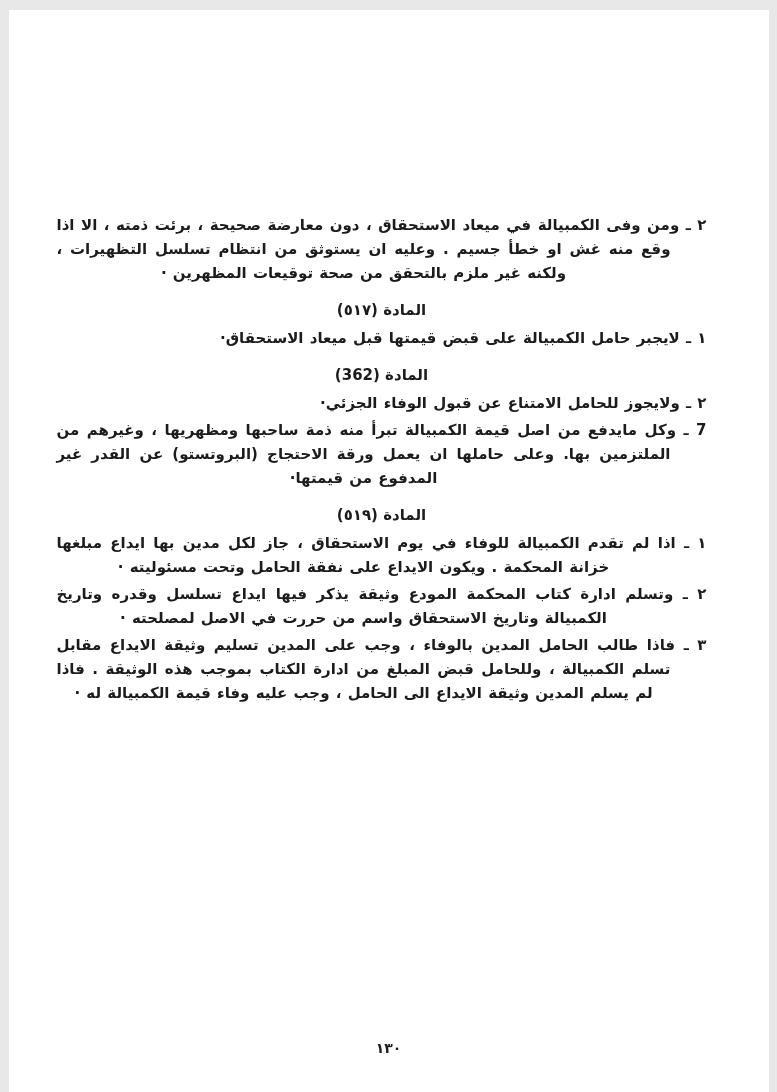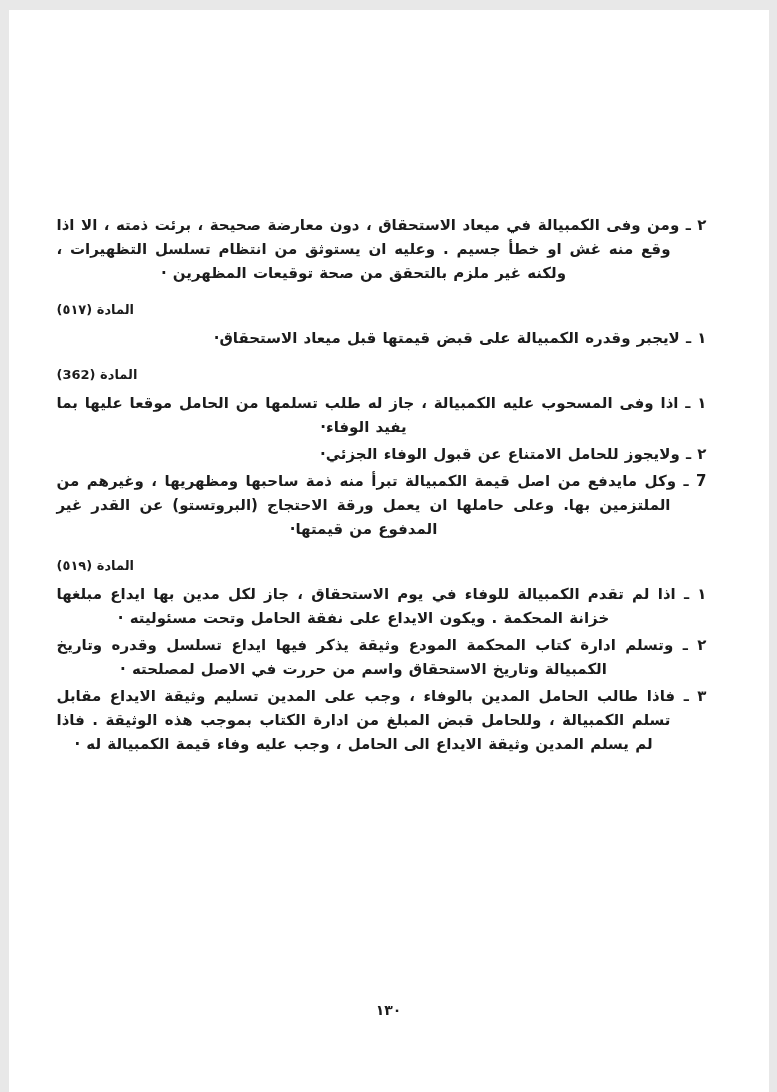--- a/index.html
+++ b/index.html
@@ -21,23 +21,23 @@
     position: absolute;
     top: 203px;
     right: 62px;
     width: 650px;
     direction: rtl;
     font-size: 15px;
     font-weight: 700;
     line-height: 24px;
   }
   .article-heading {
-    text-align: left;
+    text-align: center;
     margin: 13px 0 4px 0;
-    font-size: 13px;
+    font-size: 15px;
     letter-spacing: 0.5px;
   }
   .clause {
     margin: 0 0 3px 0;
     text-align: justify;
     padding-right: 36px;
     text-indent: -36px;
     word-spacing: 1px;
   }
   .clause.center-last {
@@ -51,21 +51,21 @@
     white-space: nowrap;
   }
   .intro-block {
     margin-bottom: 10px;
   }
   .article-block {
     margin: 0;
   }
   .page-number {
     position: absolute;
-    top: 992px;
+    top: 1030px;
     left: 0;
     width: 100%;
     text-align: center;
     direction: rtl;
     font-size: 14px;
     font-weight: 700;
     letter-spacing: 2px;
   }
 </style>
 </head>
@@ -74,26 +74,25 @@
 <div class="page">
 
   <div class="text-column">
 
     <div class="intro-block">
       <p class="clause center-last"><span class="num">٢ ـ</span> <span>ومن وفى الكمبيالة في ميعاد الاستحقاق ، دون معارضة صحيحة ، برئت ذمته ، الا اذا وقع منه غش او خطأ جسيم . وعليه ان يستوثق من انتظام تسلسل التظهيرات ، ولكنه غير ملزم بالتحقق من صحة توقيعات المظهرين ·</span></p>
     </div>
 
     <div class="article-block">
       <h2 class="article-heading">المادة (٥١٧)</h2>
-      <p class="clause one-line"><span class="num">١ ـ</span> <span>لايجبر وقدره الكمبيالة على قبض قيمتها قبل ميعاد الاستحقاق·</span></p>
+      <p class="clause one-line"><span class="num">١ ـ</span> <span>لايجبر حامل الكمبيالة على قبض قيمتها قبل ميعاد الاستحقاق·</span></p>
     </div>
 
     <div class="article-block">
       <h2 class="article-heading">المادة (362)</h2>
-      <p class="clause center-last"><span class="num">١ ـ</span> <span>اذا وفى المسحوب عليه الكمبيالة ، جاز له طلب تسلمها من الحامل موقعا عليها بما يفيد الوفاء·</span></p>
       <p class="clause one-line"><span class="num">٢ ـ</span> <span>ولايجوز للحامل الامتناع عن قبول الوفاء الجزئي·</span></p>
       <p class="clause center-last"><span class="num">7 ـ</span> <span>وكل مايدفع من اصل قيمة الكمبيالة تبرأ منه ذمة ساحبها ومظهريها ، وغيرهم من الملتزمين بها. وعلى حاملها ان يعمل ورقة الاحتجاج (البروتستو) عن القدر غير المدفوع من قيمتها·</span></p>
     </div>
 
     <div class="article-block">
       <h2 class="article-heading">المادة (٥١٩)</h2>
       <p class="clause center-last"><span class="num">١ ـ</span> <span>اذا لم تقدم الكمبيالة للوفاء في يوم الاستحقاق ، جاز لكل مدين بها ايداع مبلغها خزانة المحكمة . ويكون الايداع على نفقة الحامل وتحت مسئوليته ·</span></p>
       <p class="clause center-last"><span class="num">٢ ـ</span> <span>وتسلم ادارة كتاب المحكمة المودع وثيقة يذكر فيها ايداع تسلسل وقدره وتاريخ الكمبيالة وتاريخ الاستحقاق واسم من حررت في الاصل لمصلحته ·</span></p>
       <p class="clause center-last"><span class="num">٣ ـ</span> <span>فاذا طالب الحامل المدين بالوفاء ، وجب على المدين تسليم وثيقة الايداع مقابل تسلم الكمبيالة ، وللحامل قبض المبلغ من ادارة الكتاب بموجب هذه الوثيقة . فاذا لم يسلم المدين وثيقة الايداع الى الحامل ، وجب عليه وفاء قيمة الكمبيالة له ·</span></p>
     </div>

